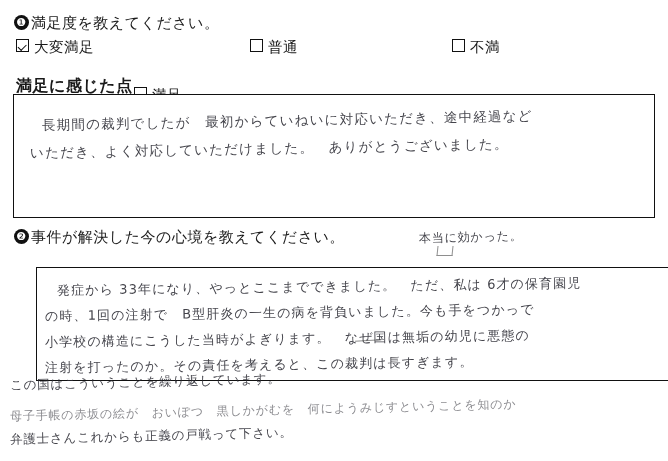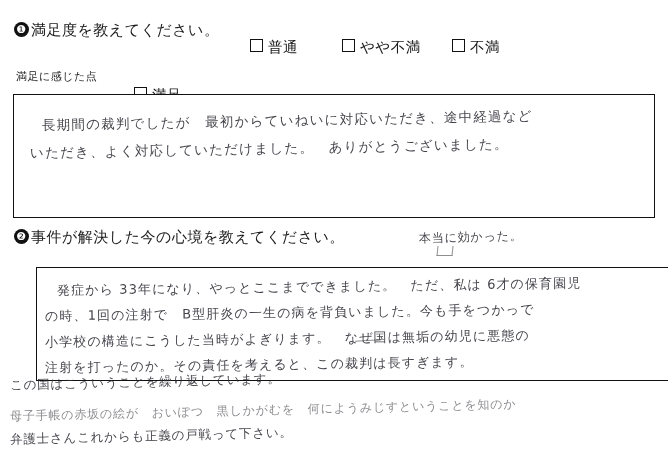--- a/index.html
+++ b/index.html
@@ -17,21 +17,20 @@
   }
 
   
   .q1-line {
     position: absolute;
     left: 14px;
     top: 14px;
     font-size: 15px;
     letter-spacing: 0.5px;
     white-space: nowrap;
-    margin-top: 7px;
   }
   .q-num {
     display: inline-block;
     width: 15px;
     height: 15px;
     line-height: 15px;
     border-radius: 50%;
     background: #111;
     color: #fff;
     font-size: 11px;
@@ -82,23 +81,24 @@
     top: -2px;
     width: 13px;
     height: 13px;
     border: 1px solid transparent;
   }
 
   
   .sub-label {
     position: absolute;
     left: 16px;
-    top: 69px;
-    font-size: 11px;
+    top: 76px;
+    font-size: 16px;
     letter-spacing: 0.5px;
+    font-weight: bold;
   }
 
   
   .answer-box {
     position: absolute;
     border: 1.2px solid #111;
     background: #fff;
     overflow: hidden;
   }
   #box1 { left: 13px; top: 94px; width: 640px; height: 122px; }
@@ -147,28 +147,28 @@
   }
 </style>
 </head>
 <body>
 
 <div class="q1-line">
   <span class="q-num">❶</span><span>満足度を教えてください。</span>
 </div>
 
 <div class="choices">
+  <label class="choice" style="left:0px;">
+    <span class="box checked"></span><span>大変満足</span>
+  </label>
   <label class="choice" style="left:118px;margin-top:48px;">
     <span class="box"></span><span>満足</span>
   </label>
   <label class="choice" style="left:234px;">
     <span class="box"></span><span>普通</span>
-  </label>
-  <label class="choice" style="left:326px;">
-    <span class="box"></span><span>やや不満</span>
   </label>
   <label class="choice" style="left:436px;">
     <span class="box"></span><span>不満</span>
   </label>
 </div>
 
 <div class="sub-label">満足に感じた点</div>
 
 <div class="answer-box" id="box1">
   <div class="hw hw-a" style="left:28px; top:17px;">長期間の裁判でしたが　最初からていねいに対応いただき、途中経過など</div>

